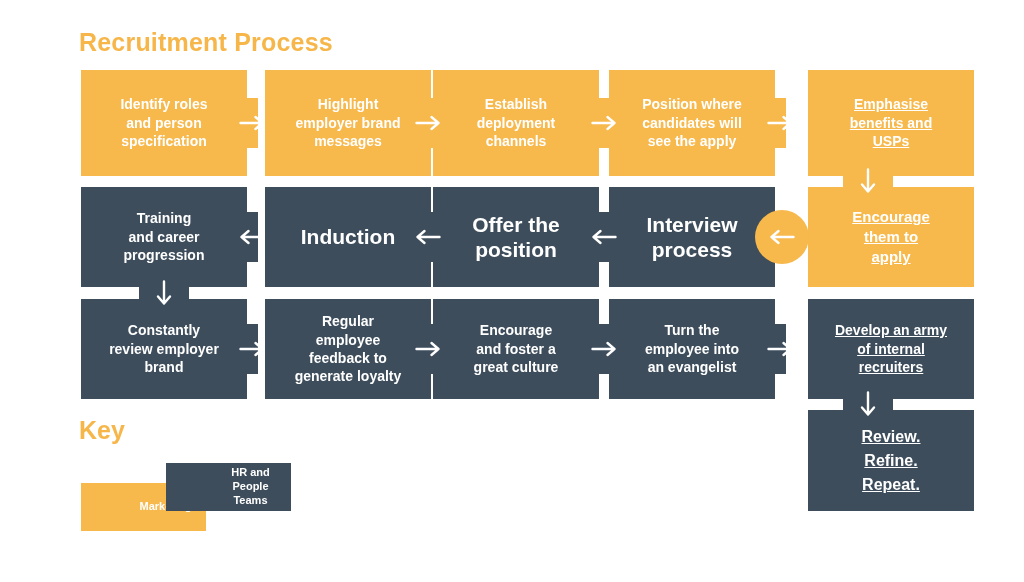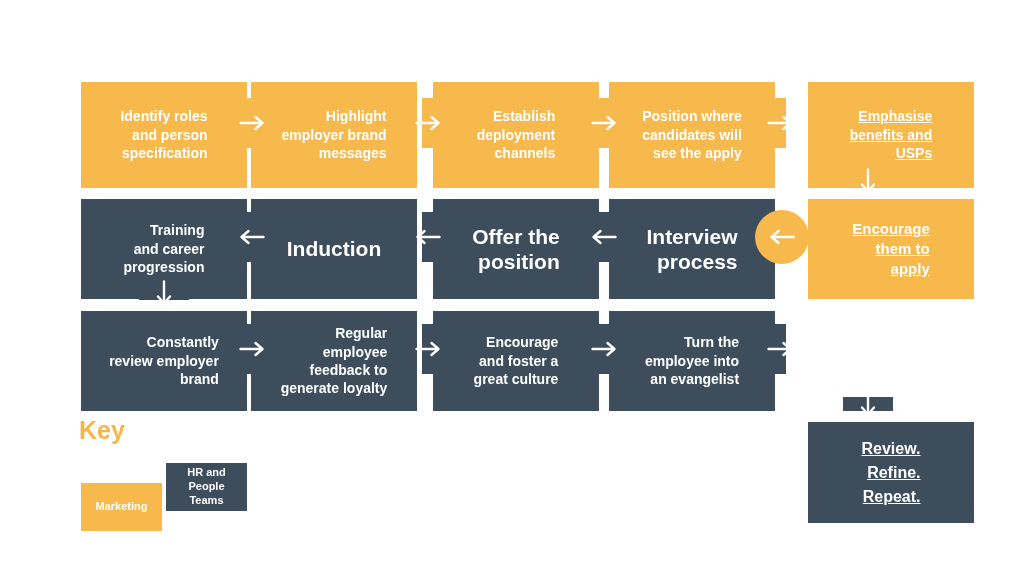--- a/index.html
+++ b/index.html
@@ -3,29 +3,29 @@
 <meta charset="utf-8">
 <style>
   html,body {margin:0; padding:0; background:#FFFFFF;}
   .stage {position:relative; width:1024px; height:582px; background:#FFFFFF;
           font-family:"Liberation Sans", sans-serif; overflow:hidden;}
 
   .title {position:absolute; left:79px; top:28px; font-size:25px; font-weight:700;
           color:#F7B64A; letter-spacing:0.2px;}
 
   .box {position:absolute; width:166px; display:flex; align-items:center; justify-content:center;
-        text-align:right; color:#FFFFFF; font-weight:700; font-size:14px; line-height:1.32;
-        white-space:pre-line;margin-top:12px;}
+        text-align:center; color:#FFFFFF; font-weight:700; font-size:14px; line-height:1.32;
+        white-space:pre-line;}
   .m {background:#F7B84C;}
   .h {background:#3D4D5C;}
   .r1 {top:70px;  height:106px;}
   .r2 {top:187px; height:100px;}
   .r3 {top:299px; height:100px;}
   .r4 {top:410px; height:101px;}
-  .c1 {left:81px;} .c2 {left:251px;} .c3 {left:433px;} .c4 {left:609px;} .c5 {left:808px;text-decoration:underline;}
+  .c1 {left:81px;} .c2 {left:265px;} .c3 {left:433px;} .c4 {left:609px;} .c5 {left:808px;text-decoration:underline;}
   .fs-xl {font-size:21px; line-height:1.2;}
   .fs-md {font-size:16px; line-height:1.5;}
   .fs-15 {font-size:15px;}
 
   .conn-h {position:absolute; width:44px; height:50px; display:flex;
            align-items:center; justify-content:center;}
   .conn-h .bridge {position:absolute; left:16px; width:12px; top:0; bottom:0;}
   .conn-v {position:absolute; width:50px; height:44px; display:flex;
            align-items:center; justify-content:center;}
   .conn-v .bridge {position:absolute; top:15px; height:14px; left:0; right:0;}
@@ -35,29 +35,30 @@
                 border-radius:50%; background:#F7B84C; display:flex;
                 align-items:center; justify-content:center;}
   .arr {position:relative;}
   .arr path {stroke:#FFFFFF; stroke-width:2.4; fill:none;
              stroke-linecap:round; stroke-linejoin:round;}
 
   .key-heading {position:absolute; left:79px; top:416px; font-size:25px; font-weight:700;
                 color:#F7B64A;}
   .key-box {position:absolute; top:463px; width:81px; height:48px; display:flex;
             align-items:center; justify-content:center; color:#FFFFFF; font-weight:700;
-            font-size:11px; text-align:center; line-height:1.25; white-space:pre-line;}
+            font-size:11px; text-align:center; line-height:1.25; white-space:pre-line;padding-left:44px;}
   .key-m  {left:81px;margin-top:20px;}
   .key-hr {left:166px;}
 </style>
 </head>
 <body>
 
 <div class="stage">
 
+  <div class="title">Recruitment Process</div>
 
   <div class="box m r1 c1">Identify roles
 and person
 specification</div>
   <div class="box m r1 c2">Highlight
 employer brand
 messages</div>
   <div class="box m r1 c3">Establish
 deployment
 channels</div>
@@ -86,20 +87,23 @@
   <div class="box h r3 c2">Regular
 employee
 feedback to
 generate loyalty</div>
   <div class="box h r3 c3">Encourage
 and foster a
 great culture</div>
   <div class="box h r3 c4">Turn the
 employee into
 an evangelist</div>
+  <div class="box h r3 c5">Develop an army
+of internal
+recruiters</div>
 
   <div class="box h r4 c5 fs-md">Review.
 Refine.
 Repeat.</div>
 
   <div class="conn-h" style="left:230px;top:98px">
     <div class="bridge bg-m"></div>
     <svg class="arr" width="28" height="18" viewBox="0 0 28 18">
         <path d="M2.5 9h22M17.5 3l7 6-7 6"></path>
       </svg>

